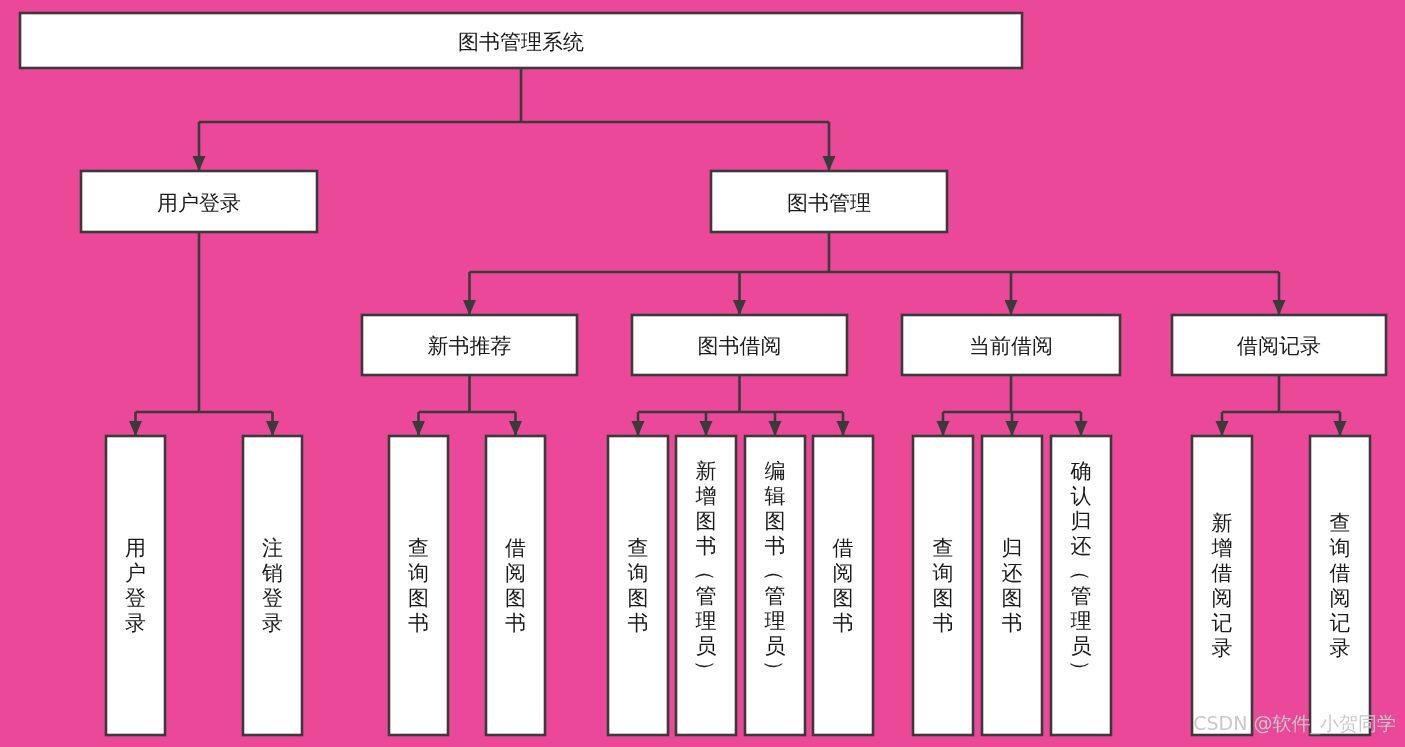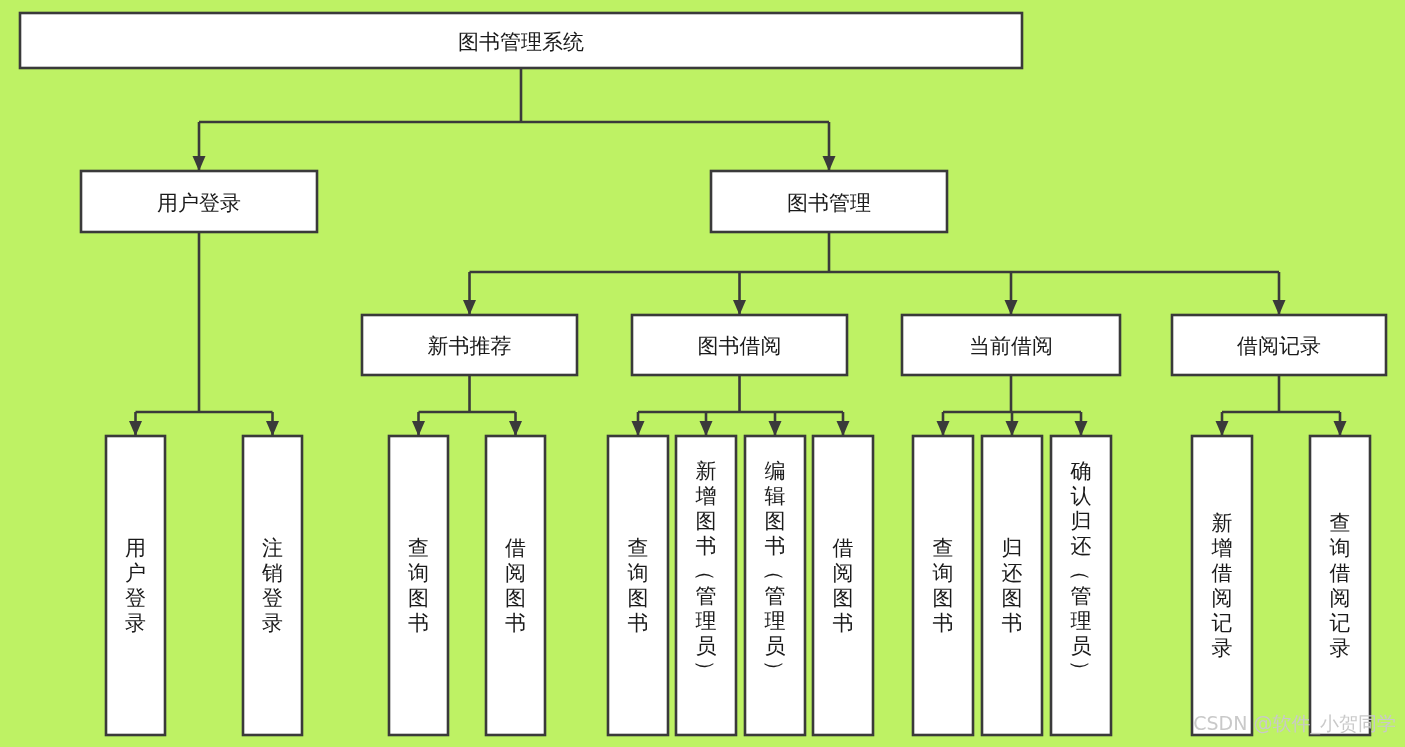--- a/index.html
+++ b/index.html
@@ -10,21 +10,21 @@
   body {
     width: 1405px;
     height: 747px;
     font-family: "DejaVu Sans", "Liberation Sans", sans-serif;
     overflow: hidden;
   }
   #diagram-root {
     position: relative;
     width: 1405px;
     height: 747px;
-    background: #bef264;
+    background: #ec4899;
   }
   svg.diagram-canvas {
     position: absolute;
     left: 0;
     top: 0;
     width: 1405px;
     height: 747px;
     display: block;
   }
   .node-box {

